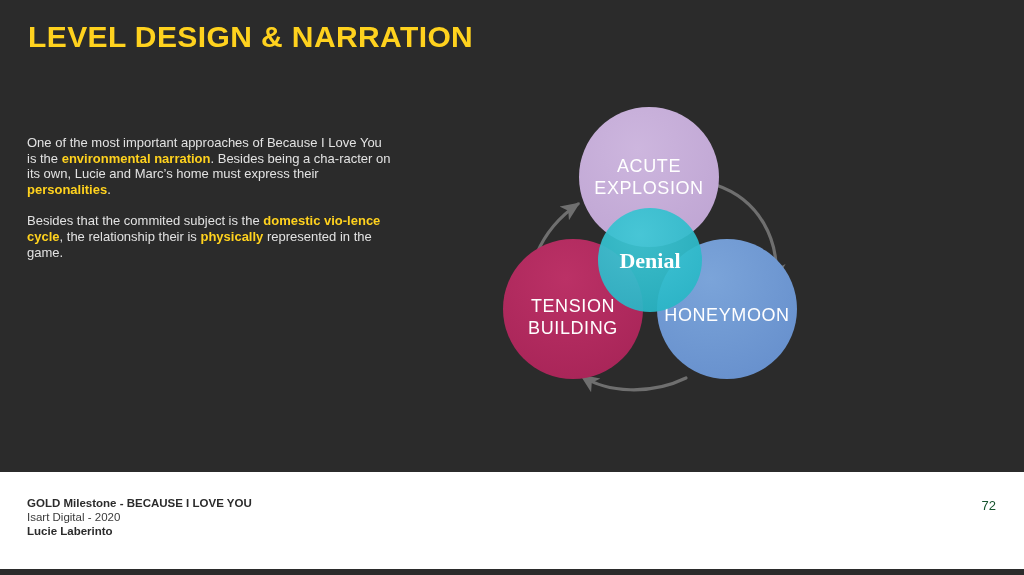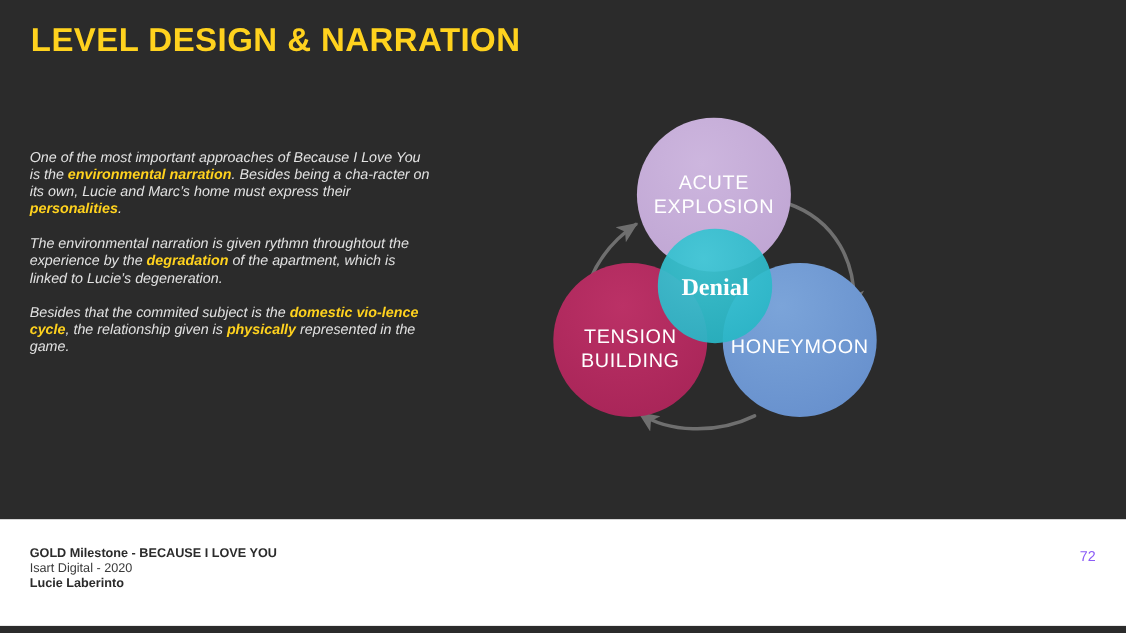--- a/index.html
+++ b/index.html
@@ -42,21 +42,20 @@
     left: 27px;
     top: 135px;
     width: 365px;
     color: #e2e2e2;
     font-size: 13.0px;
     line-height: 15.6px;
     font-family: "Liberation Sans", sans-serif;
   }
   #text-column p {
     margin: 0 0 16px 0;
-    font-style: italic;
   }
   #text-column p:last-child { margin-bottom: 0; }
   .hl {
     color: #ffd21e;
     font-weight: bold;
   }
 
   
   #diagram {
     position: absolute;
@@ -102,36 +101,35 @@
     font-size: 11.5px;
     line-height: 14px;
   }
   #footer-line1 { font-weight: bold; }
   #footer-line2 { font-weight: normal; color: #3a3a3a; }
   #footer-line3 { font-weight: bold; }
   #page-number {
     position: absolute;
     right: 28px;
     top: 26px;
-    color: #8b5cf6;
+    color: #14532d;
     font-family: "Liberation Sans", sans-serif;
     font-size: 13px;
   }
 </style>
 </head>
 <body>
 
 <div id="slide-body">
 
   <div id="slide-title">LEVEL DESIGN &amp; NARRATION</div>
 
   <div id="text-column">
     <p><span>One of the most important approaches of Because I Love You is the </span><span class="hl">environmental narration</span><span>. Besides being a cha-racter on its own, Lucie and Marc’s home must express their </span><span class="hl">personalities</span><span>.</span></p>
-    <p><span>The environmental narration is given rythmn throughtout the experience by the </span><span class="hl">degradation</span><span> of the apartment, which is linked to Lucie’s degeneration.</span></p>
-    <p><span>Besides that the commited subject is the </span><span class="hl">domestic vio-lence cycle</span><span>, the relationship given is </span><span class="hl">physically</span><span> represented in the game.</span></p>
+    <p><span>Besides that the commited subject is the </span><span class="hl">domestic vio-lence cycle</span><span>, the relationship their is </span><span class="hl">physically</span><span> represented in the game.</span></p>
   </div>
 
   <div id="diagram">
     <svg width="360" height="320" viewBox="0 0 360 320" xmlns="http://www.w3.org/2000/svg">
       <defs>
         <marker id="arrowhead" markerWidth="7" markerHeight="7" refX="5.2" refY="3" orient="auto">
           <path d="M0,0.4 L6,3 L0,5.6 L1.5,3 Z" fill="#6f6f6f"></path>
         </marker>
         <radialGradient id="gradPurple" cx="42%" cy="30%" r="78%">
           <stop offset="0%" stop-color="#cdb6de"></stop>

